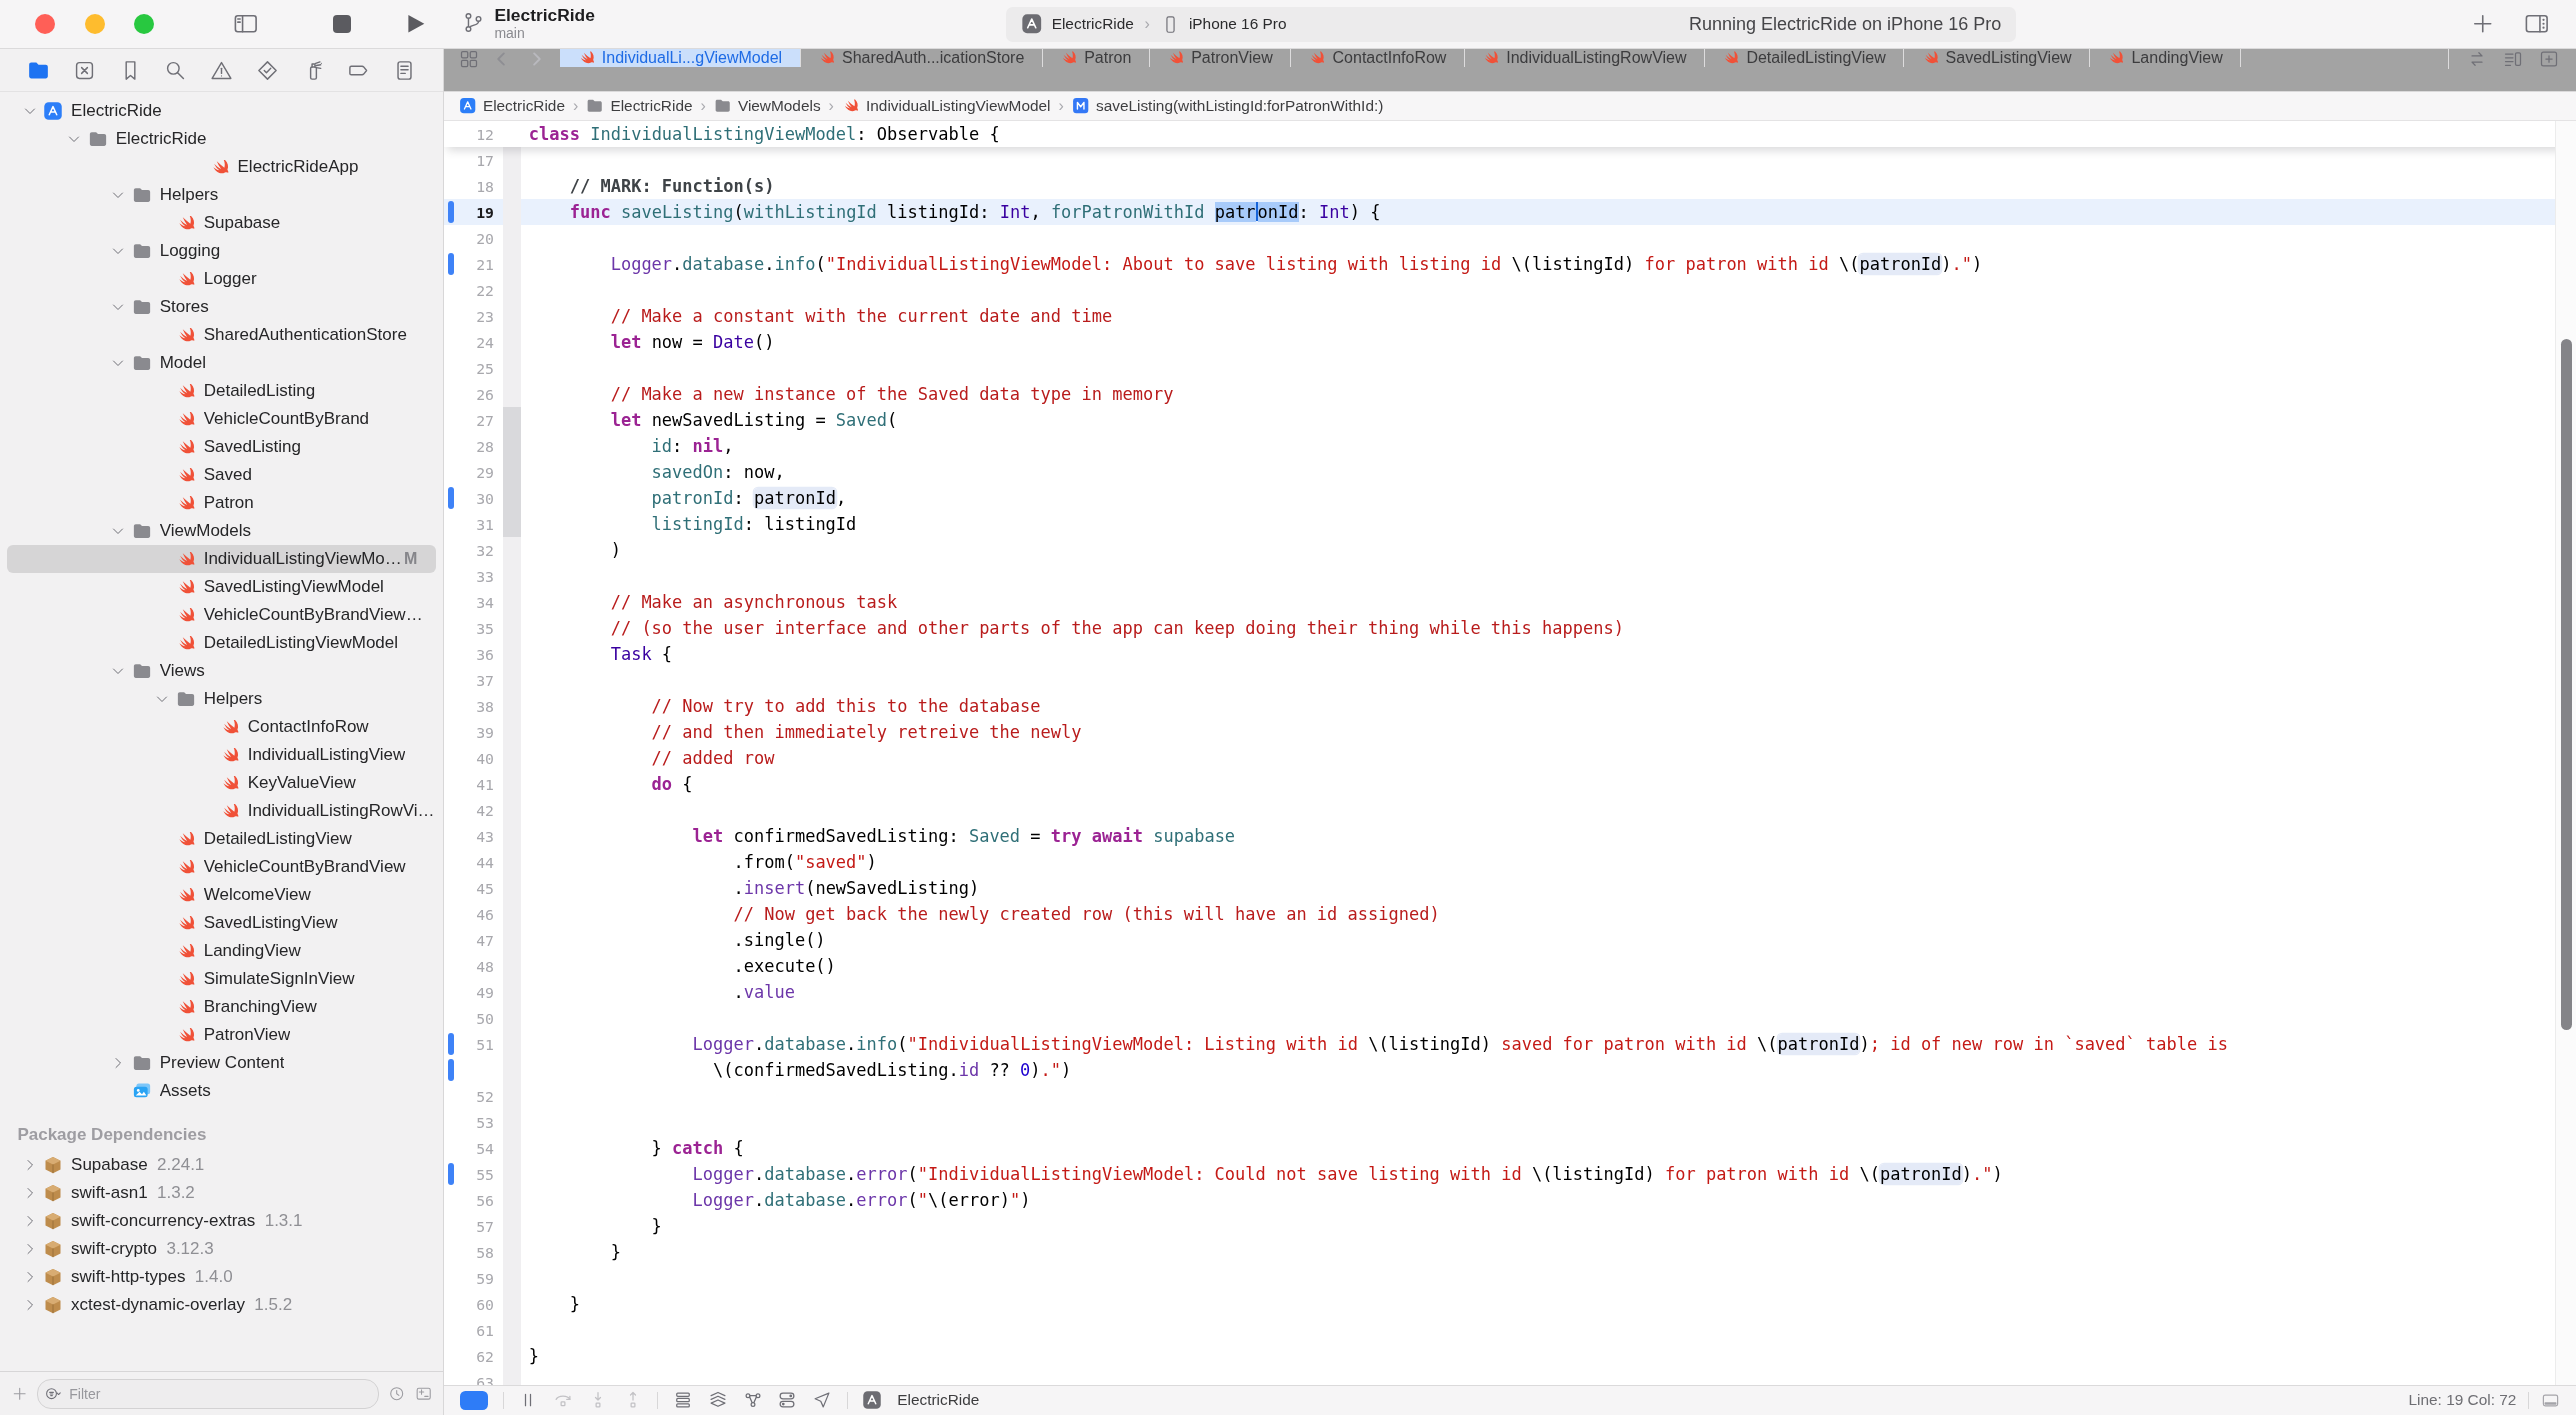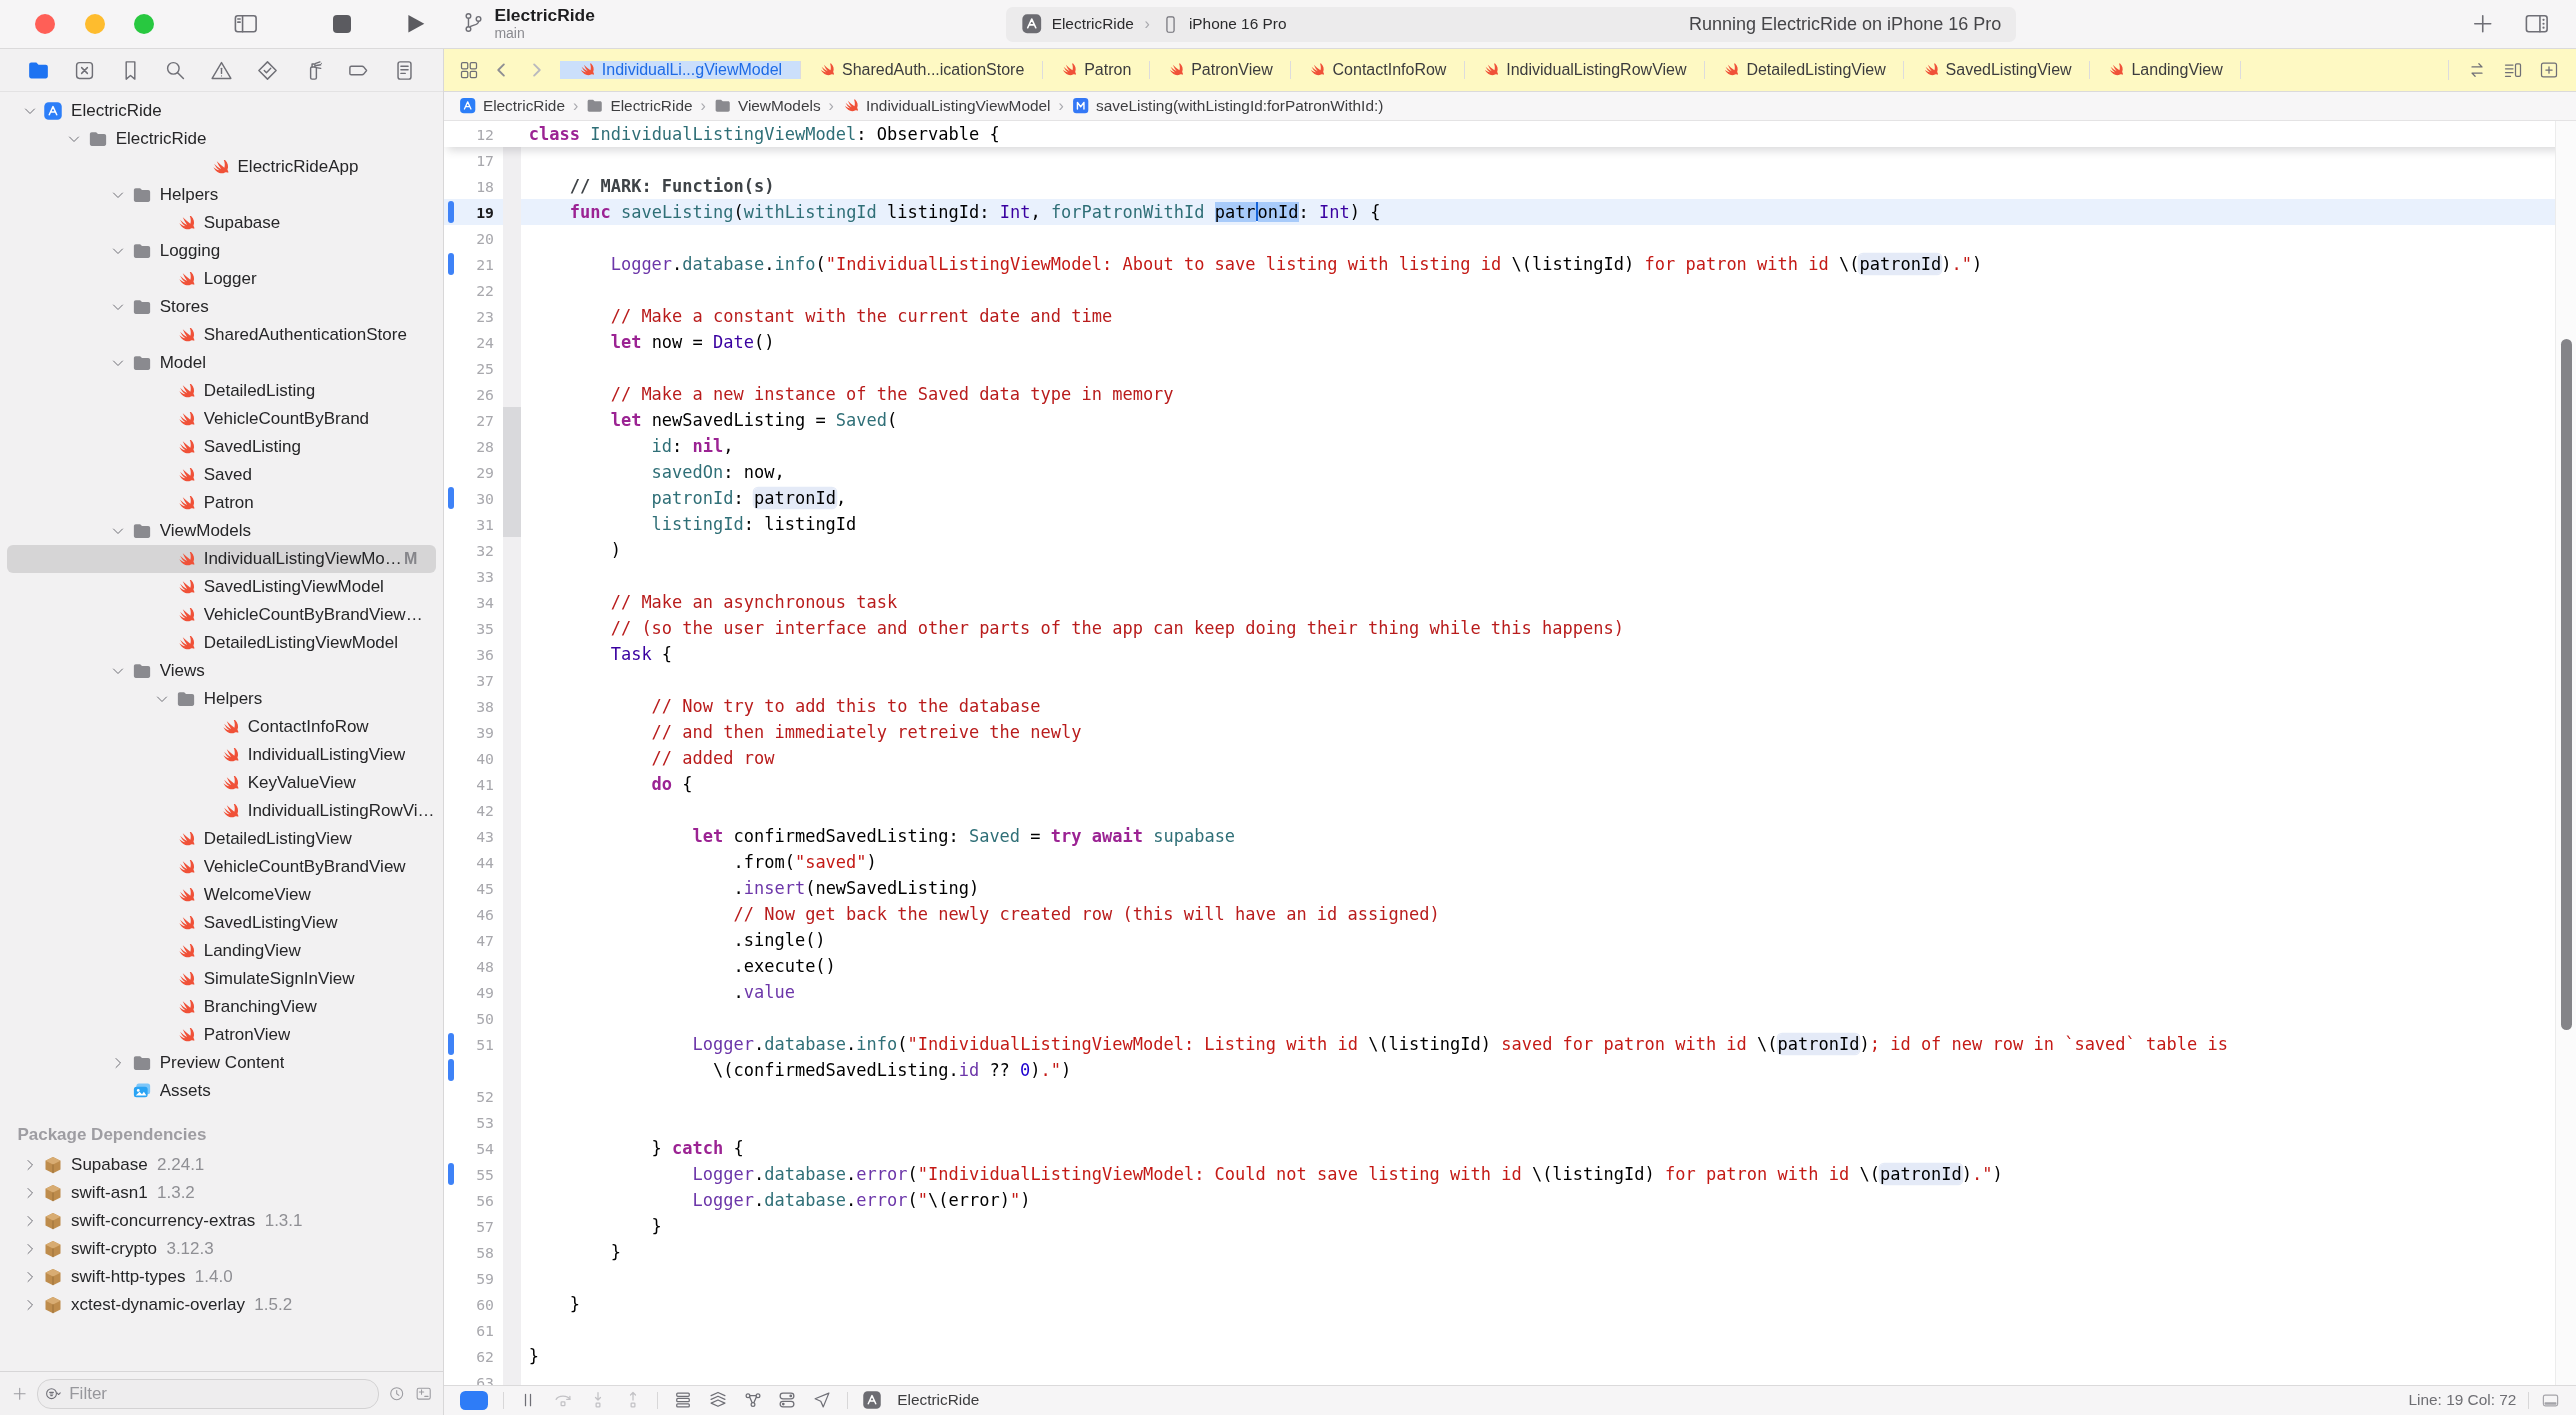--- a/index.html
+++ b/index.html
@@ -27,25 +27,25 @@
   .trow{height:28px;display:flex;align-items:center;font-size:17px;color:#262628;margin:0 6.7px;border-radius:6px;white-space:nowrap}
   .trow.selected{background:#D6D5D6}
   .chevslot{width:27px;flex:0 0 auto;display:flex;justify-content:center}
   .chev{width:16px;height:16px;display:inline-flex;transition:none}
   .chev.open{transform:rotate(90deg)}
   .tlabel{margin-left:8px;overflow:hidden;text-overflow:ellipsis}
   .tver{margin-left:9.4px;color:#8F8F94}
   .tbadge{margin-left:auto;margin-right:19px;color:#85858A;font-weight:700;font-size:16px}
   .pkghdr{height:40px;display:flex;align-items:flex-end;padding:0 0 5.4px 17.4px;font-size:17px;font-weight:700;color:#9E9DA2}
   .filterbar{height:43px;flex:0 0 auto;border-top:0.7px solid #D7D6D7;display:flex;align-items:center;gap:9.4px;padding:0 10.7px;background:#F2F1F2}
-  .filterfield{flex:1;height:28px;background:#EEEDEE;border:0.7px solid #D3D2D3;border-radius:14px;display:flex;align-items:center;gap:6.7px;padding:0 6.7px;color:#97979C;font-size:17px}
+  .filterfield{flex:1;height:28px;background:#EEEDEE;border:0.7px solid #D3D2D3;border-radius:14px;display:flex;align-items:center;gap:6.7px;padding:0 6.7px;color:#97979C;font-size:14px}
 
   
   .editor{flex:1;display:flex;flex-direction:column;min-width:0;background:#fff}
-  .tabbar{height:42px;flex:0 0 auto;background:#fef9c3;border-bottom:0.7px solid #DBDADB;display:flex;align-items:center}
+  .tabbar{height:42px;flex:0 0 auto;background:#a3a3a3;border-bottom:0.7px solid #DBDADB;display:flex;align-items:flex-start}
   .tabctl{display:flex;align-items:center;gap:13.4px;padding:0 14.8px}
   .tabs{display:flex;flex:1;min-width:0;overflow:hidden}
   .tab{display:flex;align-items:center;gap:6.7px;padding:0 17.4px;font-size:16px;color:#3C3C3E;border-right:0.7px solid #DDDCDD;white-space:nowrap}
   .tab.active{background:#CBDFFB;color:#1E6BE5}
   .tabctlR{display:flex;align-items:center;gap:16px;padding:0 17.4px;border-left:0.7px solid #DDDCDD}
 
   .jumpbar{height:28px;flex:0 0 auto;background:#F7F6F7;border-bottom:0.7px solid #E4E3E4;display:flex;align-items:center;gap:8px;padding-left:14.8px;font-size:15.4px;color:#3E3E40;white-space:nowrap}
   .jsep{color:#ABABB0;font-size:16px}
   .jitem{display:flex;align-items:center;gap:6.7px}
 

